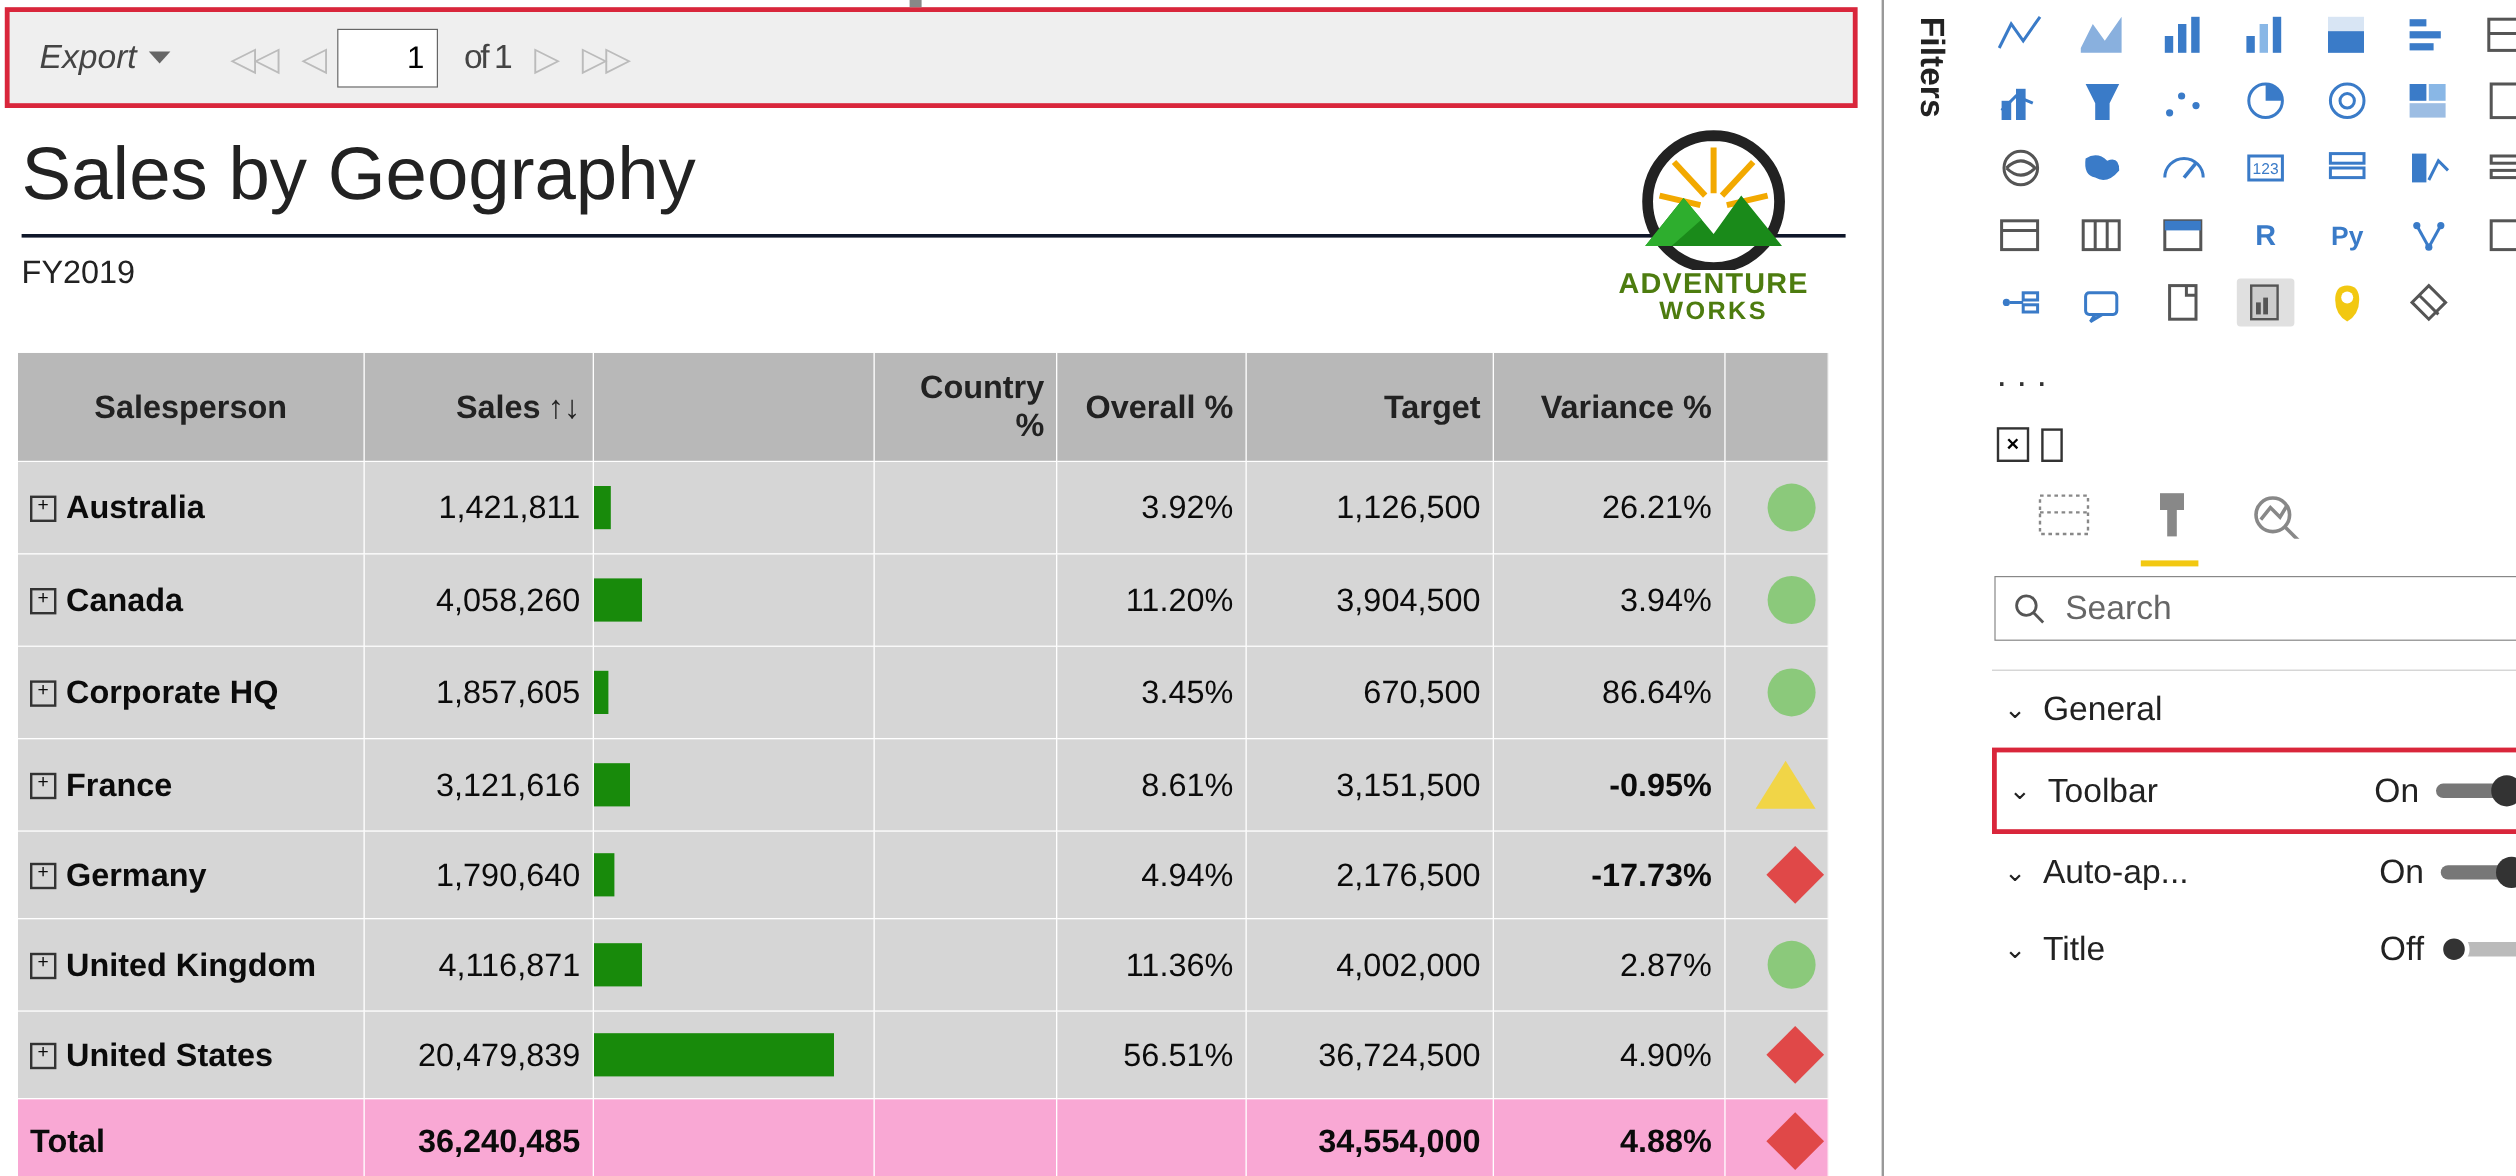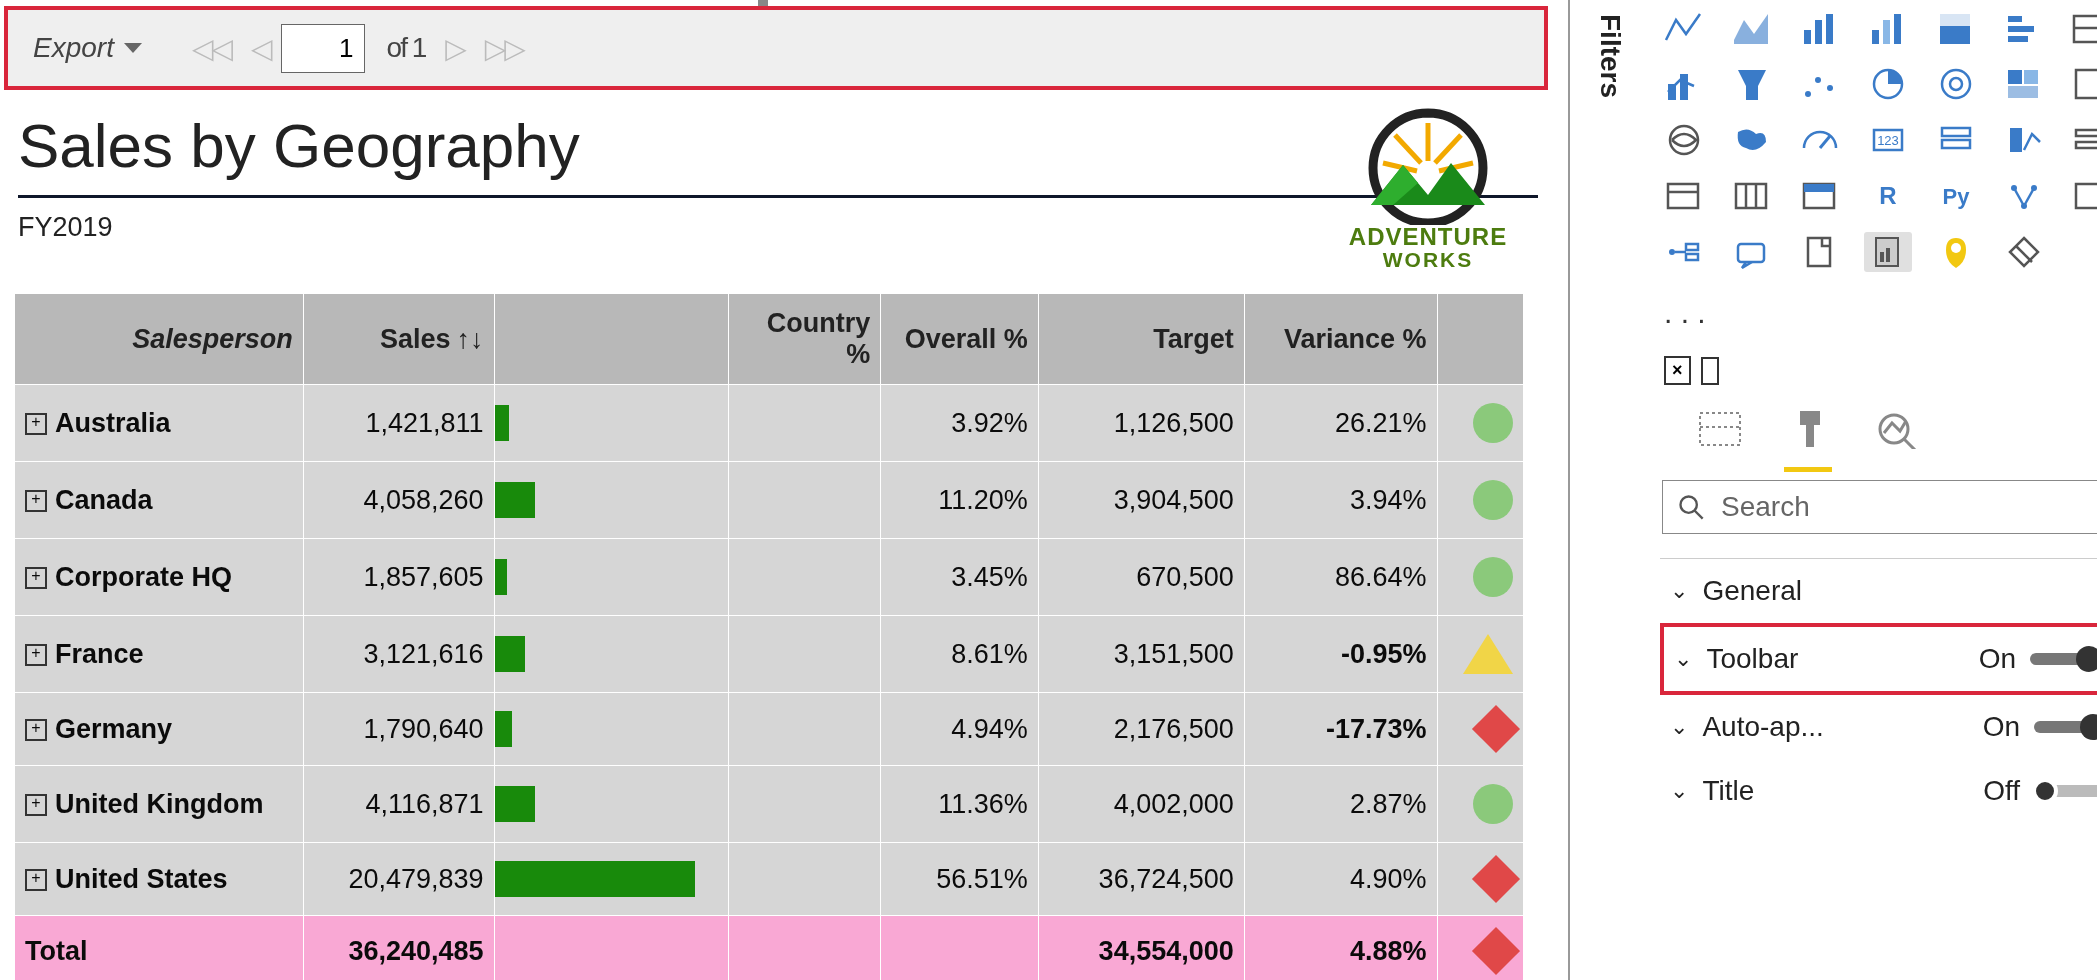--- a/index.html
+++ b/index.html
@@ -65,21 +65,21 @@
   table.data {
     margin:50px 0 0 14px;
     border-collapse:collapse;
     width: 1510px;
     font-size:27px;
   }
   table.data th {
     background:#b8b8b8; color:#222; font-weight:700; padding:14px 10px;
     border:1px solid #fff; text-align:right;
   }
-  table.data th:first-child { text-align:right;font-style:italic; }
+  table.data th:first-child { text-align:center; }
   table.data td {
     background:#d6d6d6; padding:18px 10px; border:1px solid #fff; text-align:right;
     color:#0b0b0b;
   }
   table.data td:first-child { text-align:left; font-weight:700; }
   .expand {
     display:inline-block; width:18px; height:18px; border:2px solid #333;
     font-size:16px; line-height:14px; text-align:center; margin-right:8px;
     vertical-align:middle; font-weight:normal;
   }

